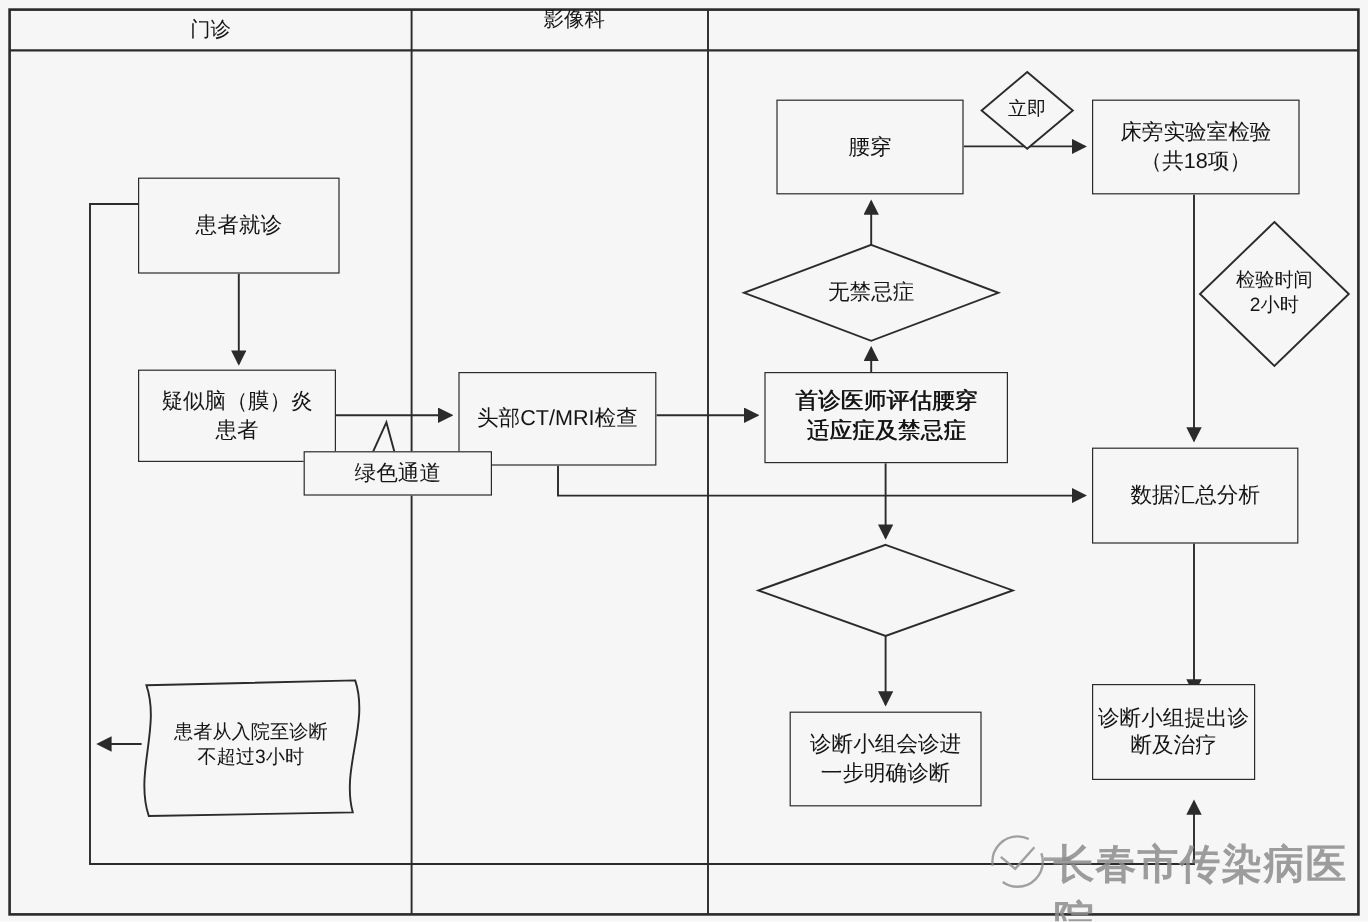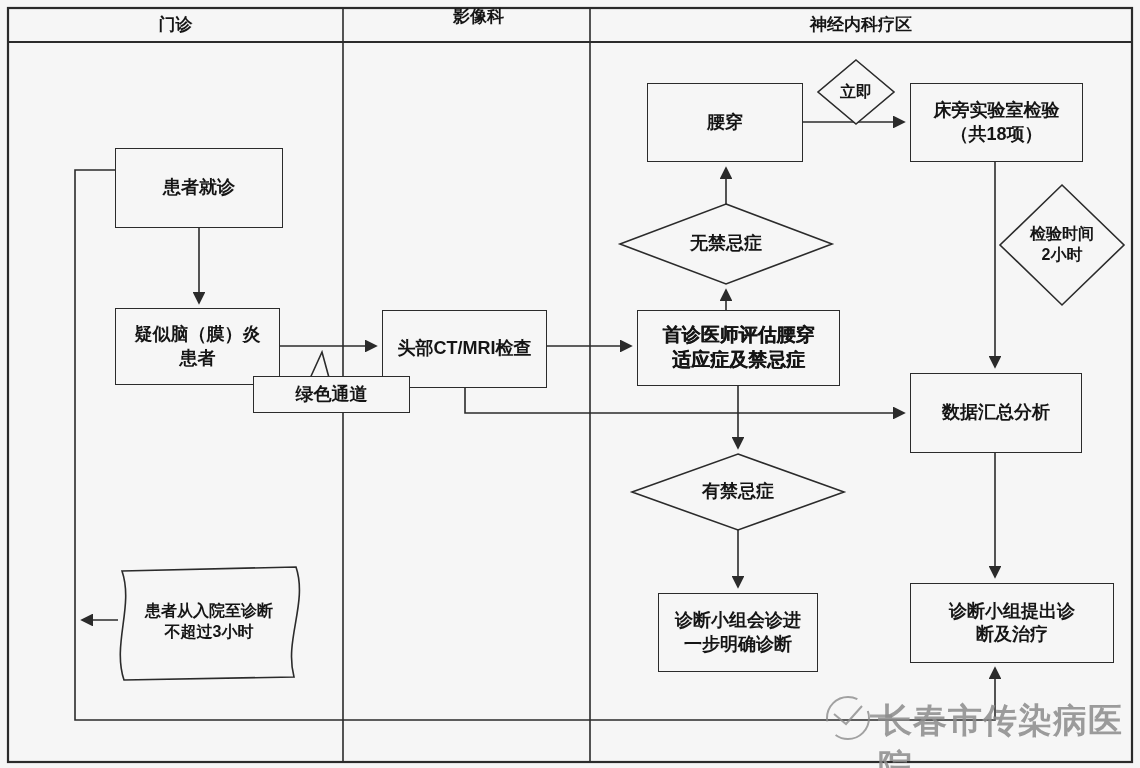--- a/index.html
+++ b/index.html
@@ -5,21 +5,21 @@
   html,body { margin:0; padding:0; background:#ffffff; }
   .stage {
     position:relative; width:1140px; height:768px;
     background:#f6f6f6; overflow:hidden;
     font-family:"Liberation Sans","DejaVu Sans",sans-serif;
     color:#111;
   }
   svg.layer { position:absolute; left:0; top:0; }
   .lbl {
     position:absolute; display:flex; align-items:center; justify-content:center;
-    text-align:center; white-space:pre-line; font-weight:bold; line-height:1.3;
+    text-align:center; white-space:pre-line; font-weight:normal; line-height:1.3;
     color:#151515;
   }
   .box {
     border:1.6px solid #2b2b2b; background:#f6f6f6; box-sizing:border-box;
   }
   .lane-h { font-size:17px; }
   .fs18 { font-size:18px; }
   .fs16 { font-size:16px; }
   .heavy { font-size:19px; text-shadow:0.6px 0 0 currentColor; }
   .watermark {
@@ -76,21 +76,20 @@
 
     <g stroke="#8c8c8c" stroke-width="2" fill="none" opacity="0.8">
       <circle cx="848" cy="718" r="21" stroke-dasharray="46 16"></circle>
       <path d="M834,714 L846,724 L862,706"></path>
       <line x1="870" y1="716" x2="892" y2="716" stroke-width="3"></line>
     </g>
   </svg>
 
   <div class="lbl lane-h" style="left:8px;top:8px;width:335px;height:34px;">门诊</div>
   <div class="lbl lane-h" style="left:343px;top:0;width:247px;height:34px;padding-left:12px;">影像科</div>
-  <div class="lbl lane-h" style="left:590px;top:8px;width:542px;height:34px;">神经内科疗区</div>
 
   <div class="lbl box fs18" style="left:115px;top:148px;width:168px;height:80px;">患者就诊</div>
 
   <div class="lbl box fs18" style="left:115px;top:308px;width:165px;height:77px;">疑似脑（膜）炎
 患者</div>
 
   <div class="lbl box fs18" style="left:382px;top:310px;width:165px;height:78px;">头部CT/MRI检查</div>
 
   <div class="lbl box fs18" style="left:253px;top:376px;width:157px;height:37px;">绿色通道</div>
 
@@ -100,30 +99,29 @@
 适应症及禁忌症</div>
 
   <div class="lbl box fs18" style="left:910px;top:83px;width:173px;height:79px;">床旁实验室检验
 （共18项）</div>
 
   <div class="lbl box fs18" style="left:910px;top:373px;width:172px;height:80px;">数据汇总分析</div>
 
   <div class="lbl box fs18" style="left:658px;top:593px;width:160px;height:79px;">诊断小组会诊进
 一步明确诊断</div>
 
-  <div class="lbl box fs18" style="left:910px;top:583px;width:204px;height:80px;">诊断小组提出诊
+  <div class="lbl box fs18" style="left:910px;top:570px;width:136px;height:80px;">诊断小组提出诊
 断及治疗</div>
 
   <div class="lbl fs16" style="left:818px;top:60px;width:76px;height:64px;">立即</div>
 
   <div class="lbl fs18" style="left:620px;top:204px;width:212px;height:80px;">无禁忌症</div>
 
   <div class="lbl fs16" style="left:1000px;top:185px;width:124px;height:120px;">检验时间
 2小时</div>
 
-  <div class="lbl fs18" style="left:632px;top:454px;width:212px;height:76px;">有禁忌症</div>
 
   <div class="lbl fs16" style="left:126px;top:578px;width:166px;height:88px;">患者从入院至诊断
 不超过3小时</div>
 
   <div class="watermark">长春市传染病医院</div>
 
 </div>
 
 </body></html>

